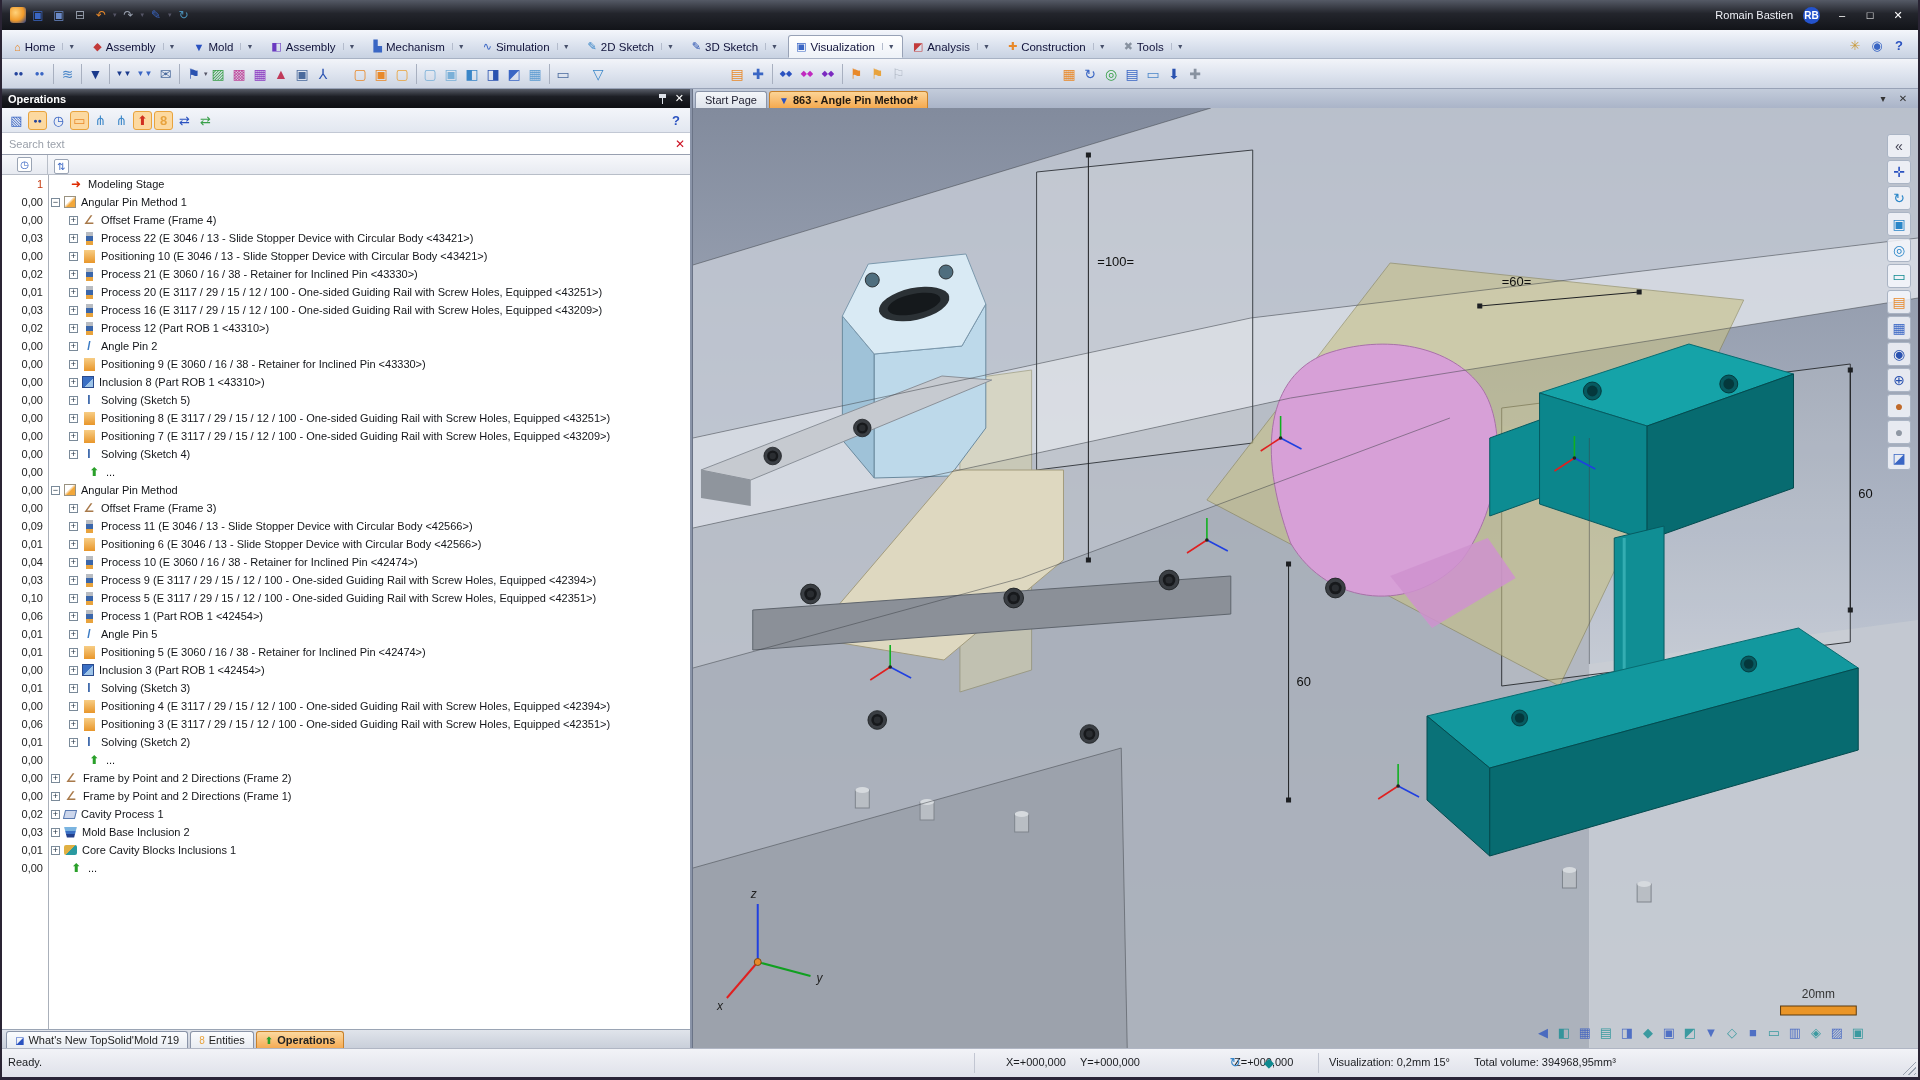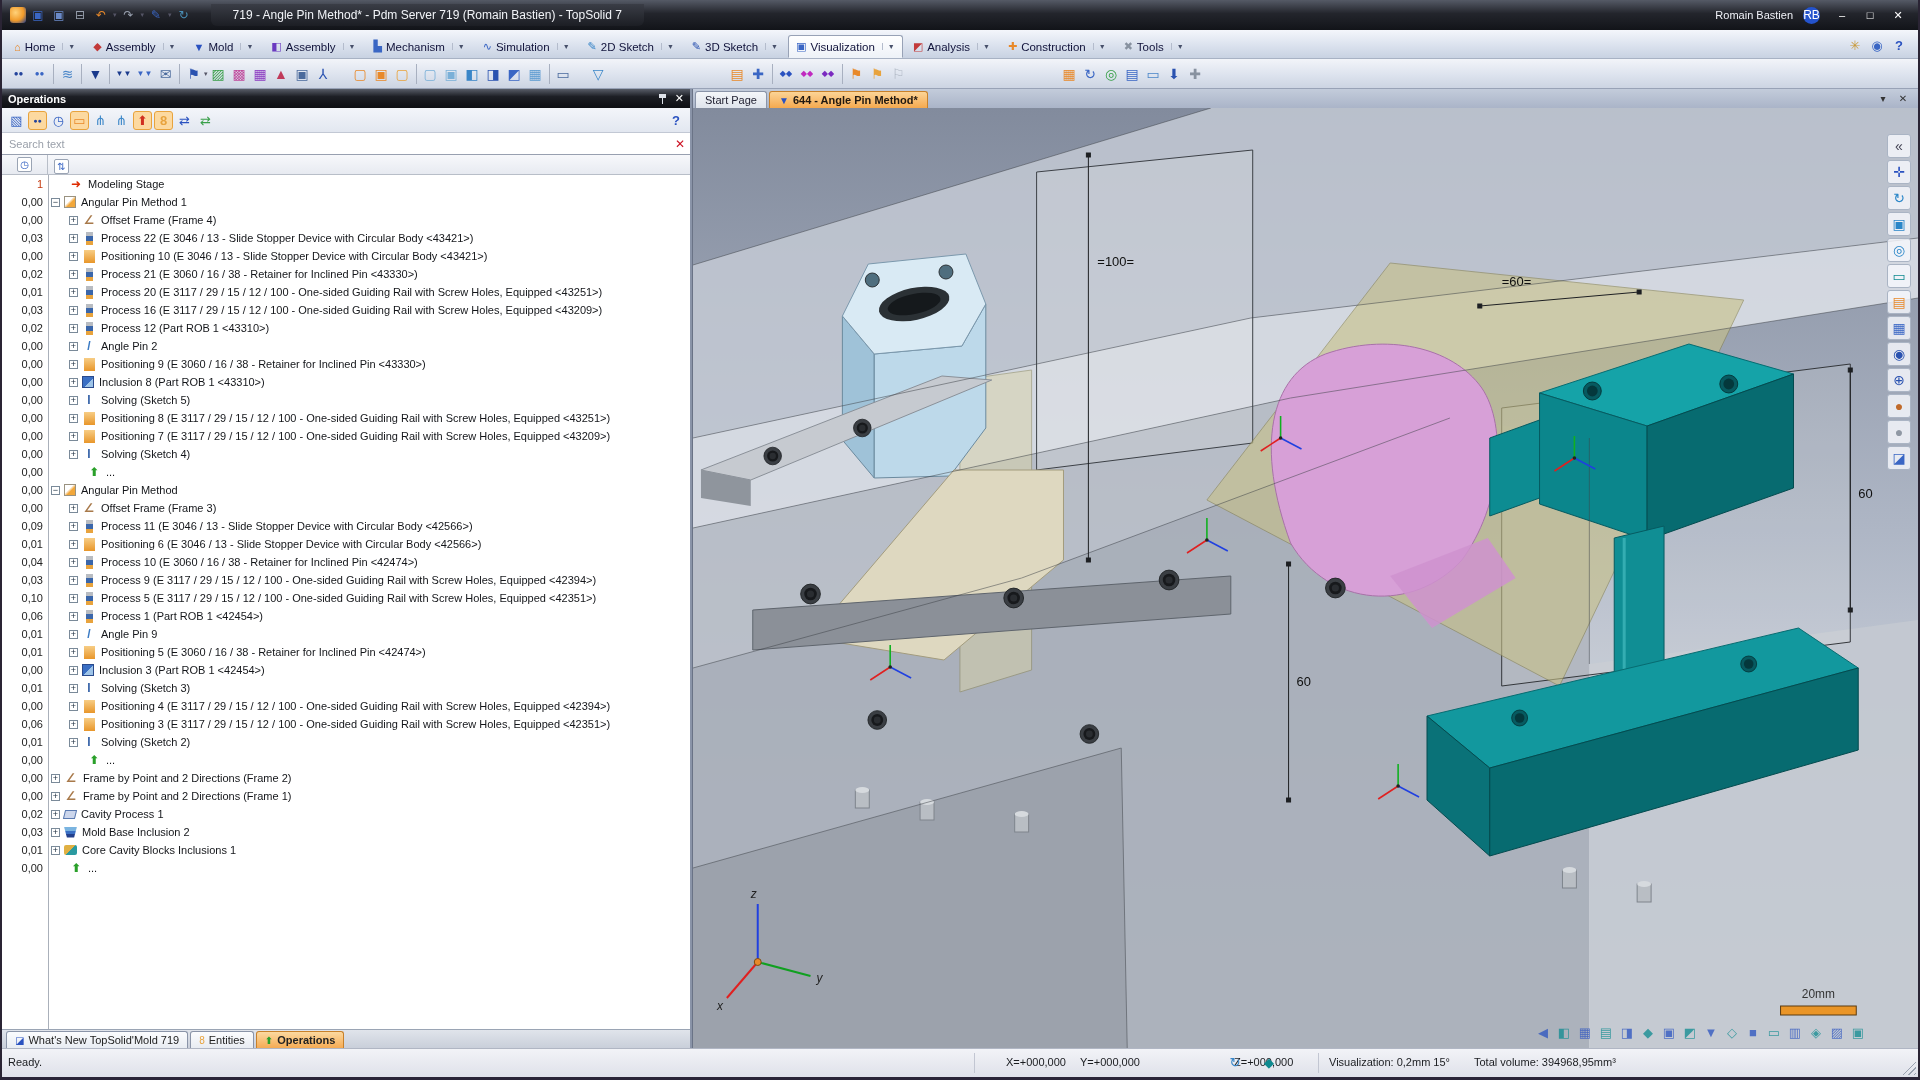--- a/index.html
+++ b/index.html
@@ -7,21 +7,21 @@
   .window{position:absolute;inset:0;border-left:2px solid #2a2434;border-right:2px solid #2a2434;border-bottom:3px solid #2a2438}
 
   
   .titlebar{position:absolute;left:0;top:0;right:0;height:30px;background:linear-gradient(#555a66,#23252c 45%,#121419);display:flex;align-items:center;color:#eef0f5}
   #quick-icons{display:flex;align-items:center;gap:3px;padding-left:8px}
   #quick-icons .ticon{width:18px;height:18px;font-size:12px}
   .applogo{background:radial-gradient(circle at 35% 35%,#ffd27a,#f09a2a 55%,#1a3a8c);border-radius:50%;width:16px!important;height:16px!important;color:transparent!important}
   .wtitle{margin-left:18px;font-size:12px;color:#f2f4f8;background:linear-gradient(#3a3d46,#1c1e24);padding:4px 22px;border-radius:0 0 6px 6px;white-space:nowrap}
   .tb-right{margin-left:auto;display:flex;align-items:center;gap:10px;padding-right:8px}
   .username{font-size:11px;color:#f0f2f8;}
-  .badge{width:17px;height:17px;border-radius:50%;background:#2453cc;color:#fff;font-size:12px;font-weight:normal;display:inline-flex;align-items:center;justify-content:center}
+  .badge{width:17px;height:17px;border-radius:50%;background:#2453cc;color:#fff;font-size:10px;font-weight:bold;display:inline-flex;align-items:center;justify-content:center}
   #win-controls{display:flex;gap:4px}
   .wctl{width:24px;height:16px;color:#fff;font-size:11px;display:inline-flex;align-items:center;justify-content:center;cursor:default}
 
   
   .menubar{position:absolute;left:0;top:30px;right:0;height:29px;background:linear-gradient(#f4f6fb,#dbe2ee 55%,#c8d2e2);border-bottom:1px solid #a8b2c4;display:flex;align-items:flex-end}
   #menu-tabs{display:flex;gap:2px;padding:0 0 0 4px}
   .mtab{display:flex;align-items:center;padding:4px 7px;font-size:11.5px;color:#10123a;border-radius:3px 3px 0 0;border:1px solid transparent;white-space:nowrap}
   .mtab.active{background:linear-gradient(#ffffff,#eef2f8);border-color:#98a2b6;border-bottom-color:#eef2f8}
   .mticon{margin-right:4px;font-size:11px}
   .mtcaret{margin-left:7px;padding-left:5px;border-left:1px solid #b4bccc;font-size:7px;color:#47506a}
@@ -116,21 +116,20 @@
         <span class="ticon" style="color: rgb(106, 138, 200);">▣</span>
         <span class="ticon" style="color: rgb(154, 162, 176);">⊟</span>
         <span class="ticon" style="color: rgb(232, 137, 42);">↶</span>
         <span style="font-size: 7px; color: rgb(85, 85, 102); align-self: center;">▾</span>
         <span class="ticon" style="color: rgb(154, 162, 176);">↷</span>
         <span style="font-size: 7px; color: rgb(85, 85, 102); align-self: center;">▾</span>
         <span class="ticon" style="color: rgb(58, 102, 196);">✎</span>
         <span style="font-size: 7px; color: rgb(85, 85, 102); align-self: center;">▾</span>
         <span class="ticon" style="color: rgb(74, 144, 184);">↻</span>
       </div>
-    <div class="wtitle">719 - Angle Pin Method* - Pdm Server 719 (Romain Bastien) - TopSolid 7</div>
     <div class="tb-right">
       <span class="username">Romain Bastien</span>
       <span class="badge">RB</span>
       <span id="win-controls">
           <span class="wctl">–</span>
           <span class="wctl">□</span>
           <span class="wctl">✕</span>
         </span>
     </div>
   </div>
@@ -519,21 +518,21 @@
               <span class="tico tico-process"></span>
               <span class="tlabel">Process 1 (Part ROB 1 &lt;42454&gt;)</span>
             </div>
           </div>
           <div class="trow">
             <div class="tt">0,01</div>
             <div class="tc">
               <span class="tind" style="width: 21px;"></span>
               <span class="texp">+</span>
               <span class="tico tico-angle-pin" style="color: rgb(58, 122, 196); font-weight: bold;">/</span>
-              <span class="tlabel">Angle Pin 9</span>
+              <span class="tlabel">Angle Pin 5</span>
             </div>
           </div>
           <div class="trow">
             <div class="tt">0,01</div>
             <div class="tc">
               <span class="tind" style="width: 21px;"></span>
               <span class="texp">+</span>
               <span class="tico tico-positioning"></span>
               <span class="tlabel">Positioning 5 (E 3060 / 16 / 38 - Retainer for Inclined Pin &lt;42474&gt;)</span>
             </div>
@@ -662,21 +661,21 @@
     </div>
 
     <div class="viewport">
       <div class="doctabrow">
         <span id="doc-tabs" style="display:flex;gap:2px;align-items:flex-end">
             <div class="dtab">
               <span>Start Page</span>
             </div>
             <div class="dtab active">
               <span class="bico" style="color: rgb(42, 82, 192);">▼</span>
-              <span>644 - Angle Pin Method*</span>
+              <span>863 - Angle Pin Method*</span>
             </div>
           </span>
         <span id="tabrow-controls">
             <span class="ticon" style="color: rgb(51, 51, 51);">▾</span>
             <span class="ticon" style="color: rgb(51, 51, 51);">✕</span>
           </span>
       </div>
 
       <div class="scene">
         <svg viewBox="0 0 1230 940" preserveAspectRatio="none">

